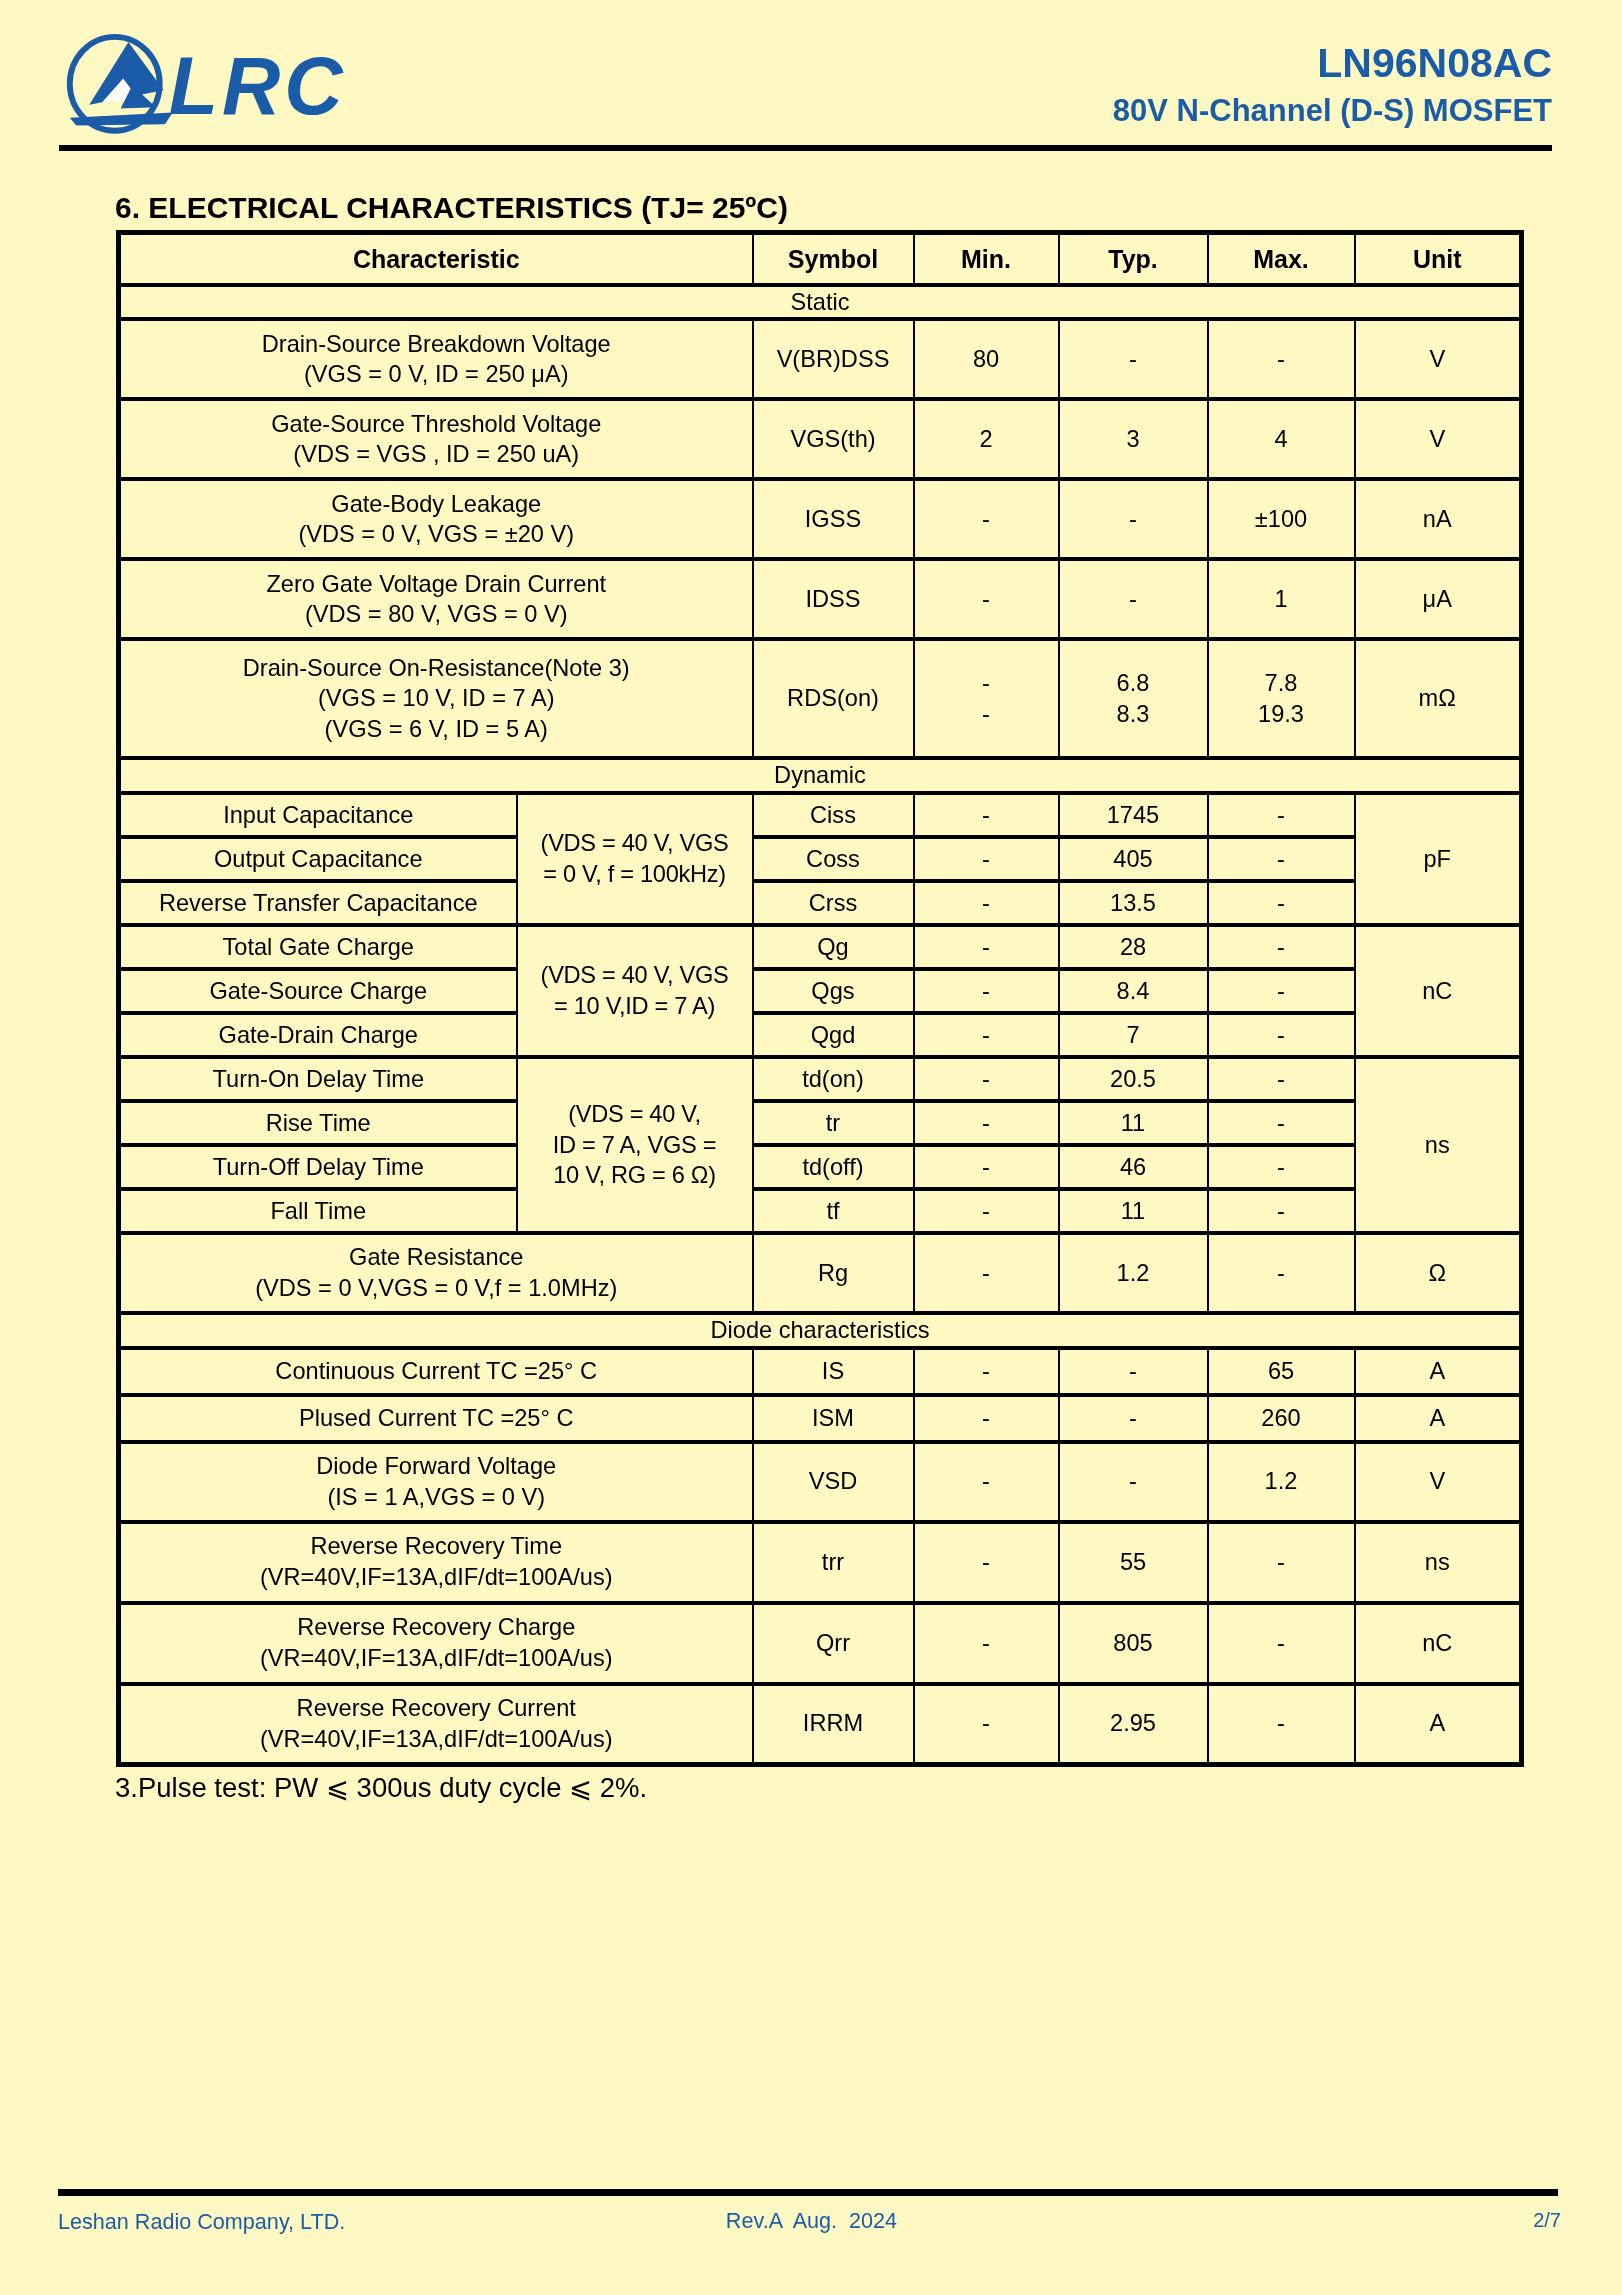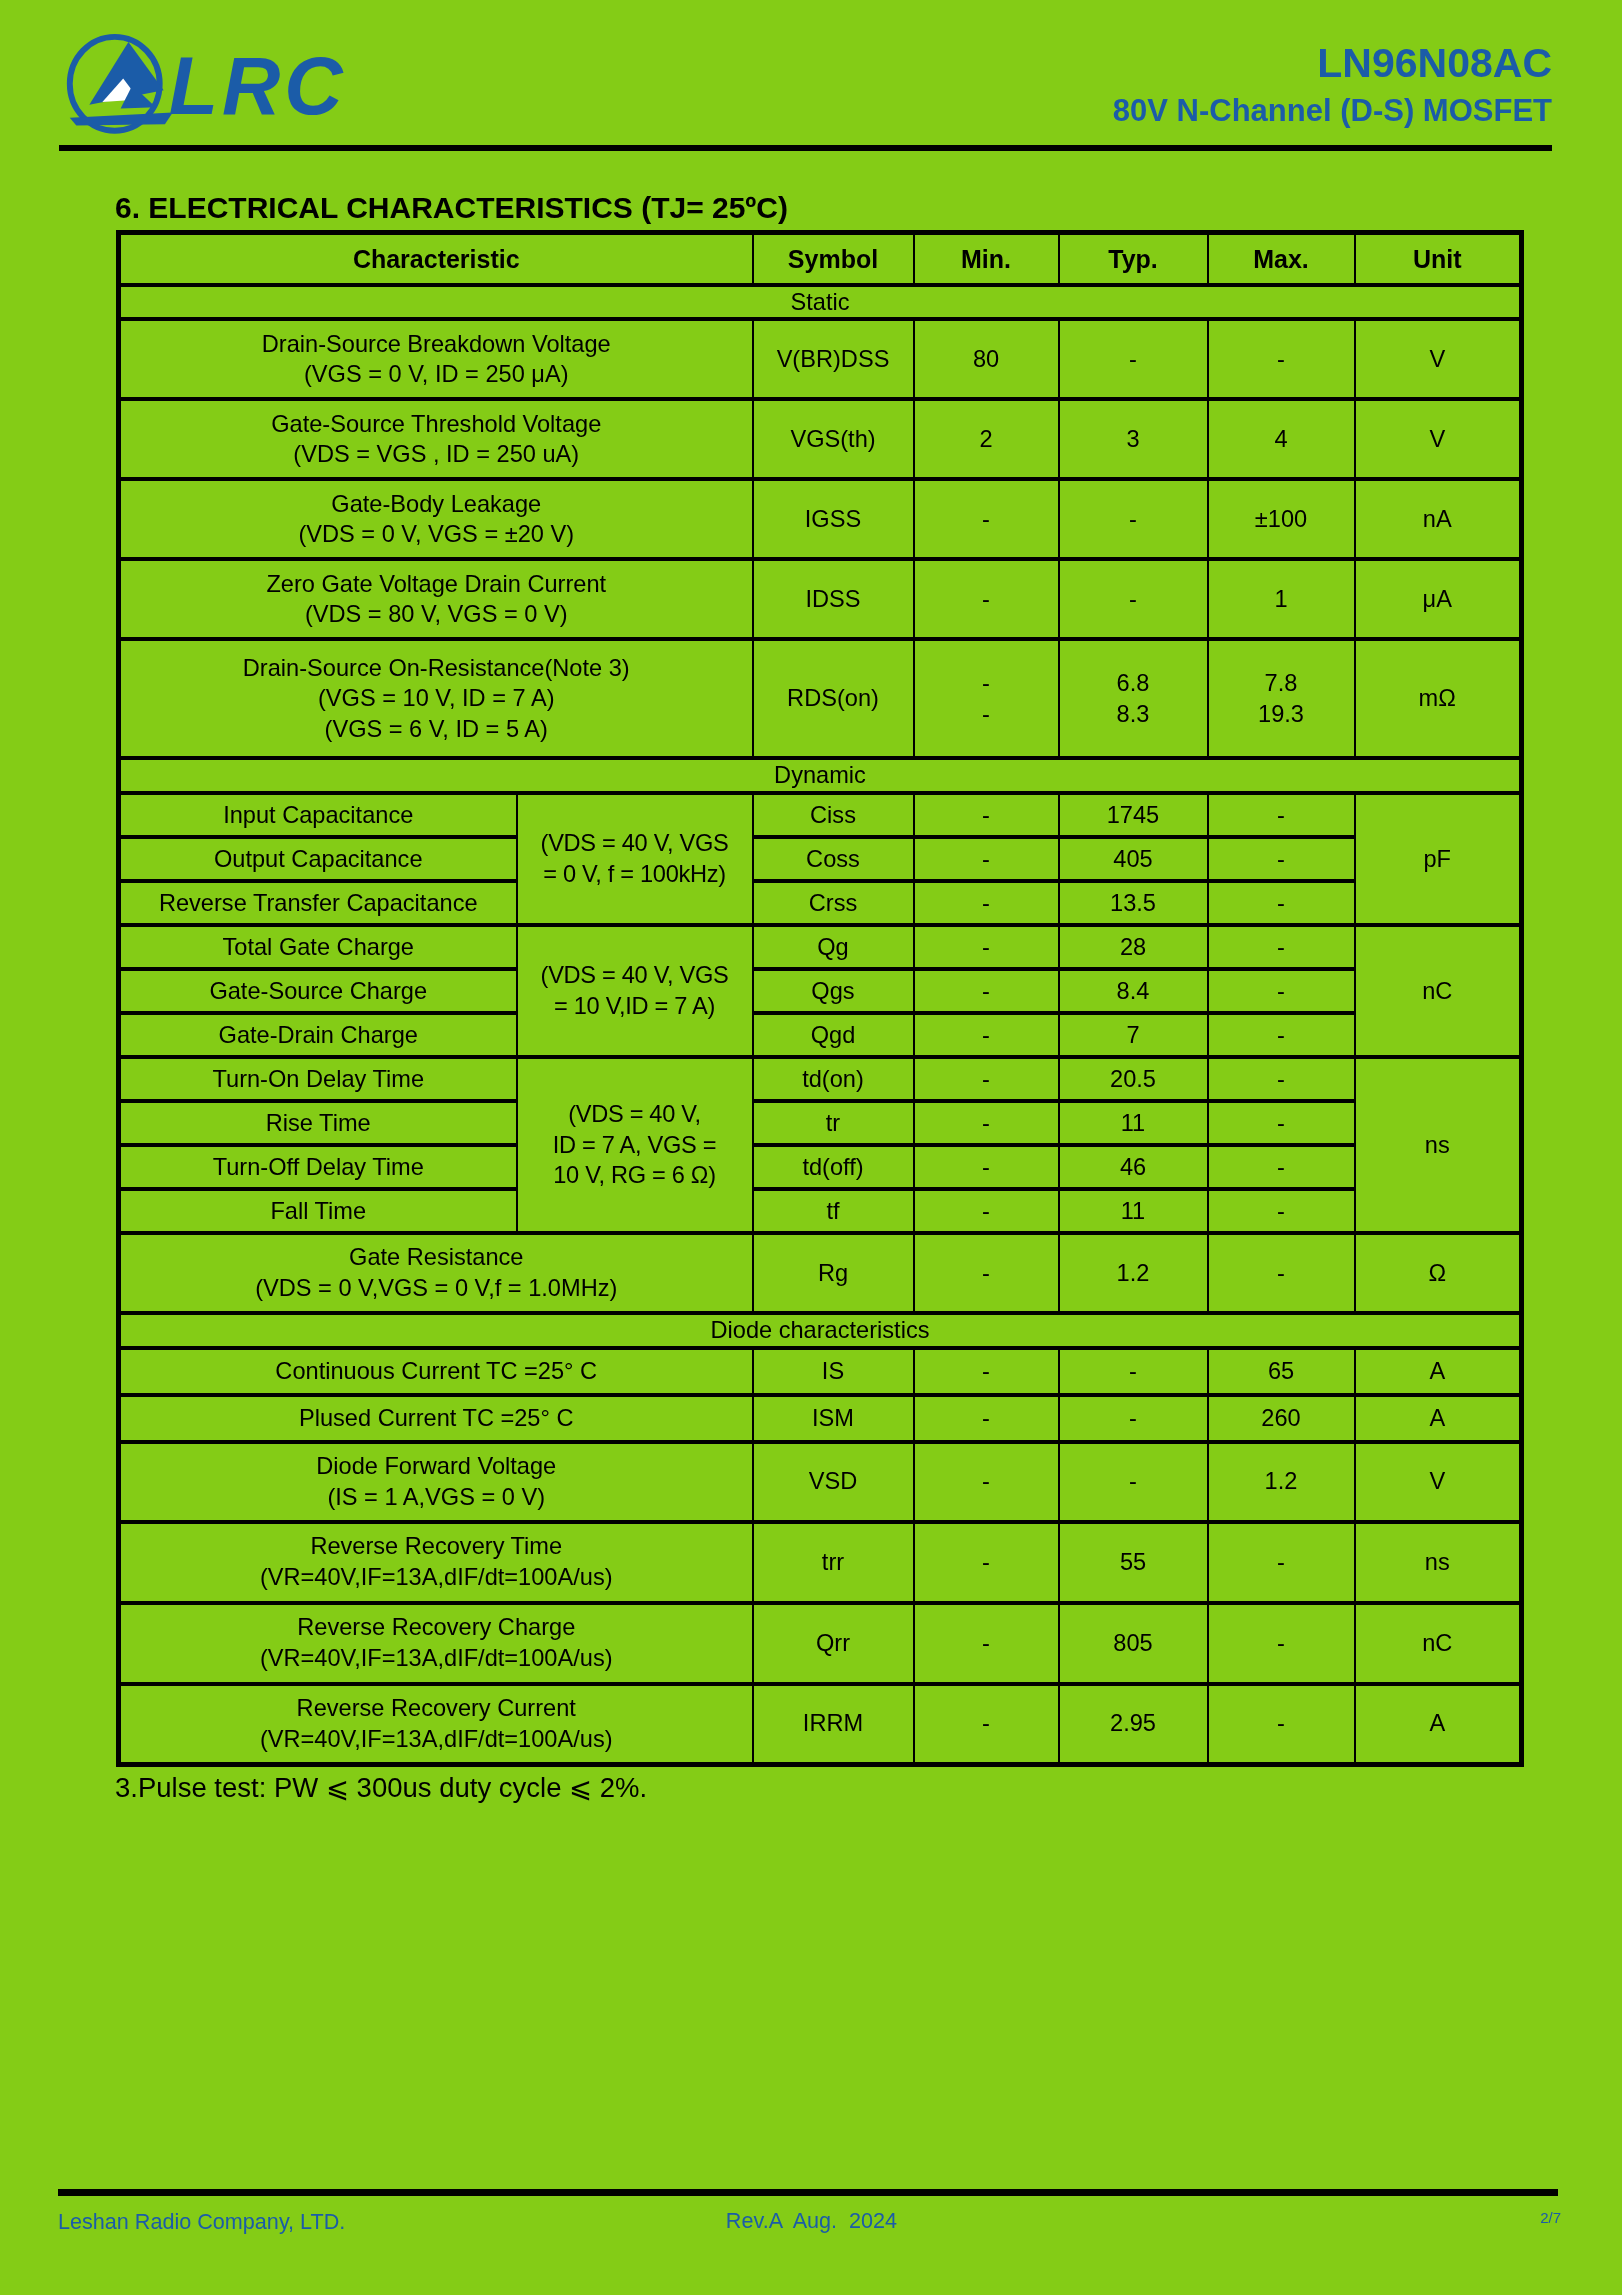--- a/index.html
+++ b/index.html
@@ -1,17 +1,17 @@
 <!DOCTYPE html>
 <html style="font-size:10.5px"><head>
 <meta charset="utf-8">
 <style>
   html,body{margin:0;padding:0;background:#fff;}
   .page{
-    position:relative;width:1623px;height:2295px;background:#84cc16;overflow:hidden;
+    position:relative;width:1623px;height:2295px;background:#fef9c3;overflow:hidden;
     font-family:"Liberation Sans","DejaVu Sans",sans-serif;color:#000;
   }
   .blue{color:#1b5ca8;}
   
   .logo{position:absolute;left:65px;top:33px;width:308px;height:101px;}
   .prod-block{position:absolute;right:71px;top:43px;text-align:right;}
   .part-number{font-size:41px;font-weight:bold;line-height:1;}
   .subtitle{font-size:31px;font-weight:bold;line-height:1;margin-top:10.5px;}
   .top-rule{position:absolute;left:59px;top:145px;width:1493px;height:5.9px;background:#000;}
   
@@ -31,21 +31,21 @@
   td.c-name{text-align:left;padding-left:9.2px;line-height:37px;}
   td.c-section{text-align:left;padding-left:7.9px;}
   td.c-cond{line-height:34px;letter-spacing:-0.3px;}
   td.c-bot{vertical-align:bottom;line-height:37px;padding-bottom:3.9px;}
   
   .note{position:absolute;left:115px;top:1771px;font-size:27.5px;}
   
   .footer-rule{position:absolute;left:58px;top:2189px;width:1500px;height:6.5px;background:#000;}
   .footer-left{position:absolute;left:58px;top:2209px;font-size:21.6px;}
   .footer-center{position:absolute;left:0;right:0;top:2208px;text-align:center;font-size:21.6px;white-space:pre;}
-  .footer-right{position:absolute;right:62px;top:2209px;font-size:15px;}
+  .footer-right{position:absolute;right:62px;top:2209px;font-size:20px;}
 </style>
 </head>
 <body>
 
 <div class="page">
 
   <div class="logo blue" style="color: rgb(27, 92, 168);">
     <svg viewBox="0 0 470 155" width="308" height="101">
       <ellipse cx="75" cy="78" rx="69" ry="72" fill="none" stroke="currentColor" stroke-width="9"></ellipse>
       <path d="M96 14 L150 88 L36 110 Z" fill="currentColor"></path>

